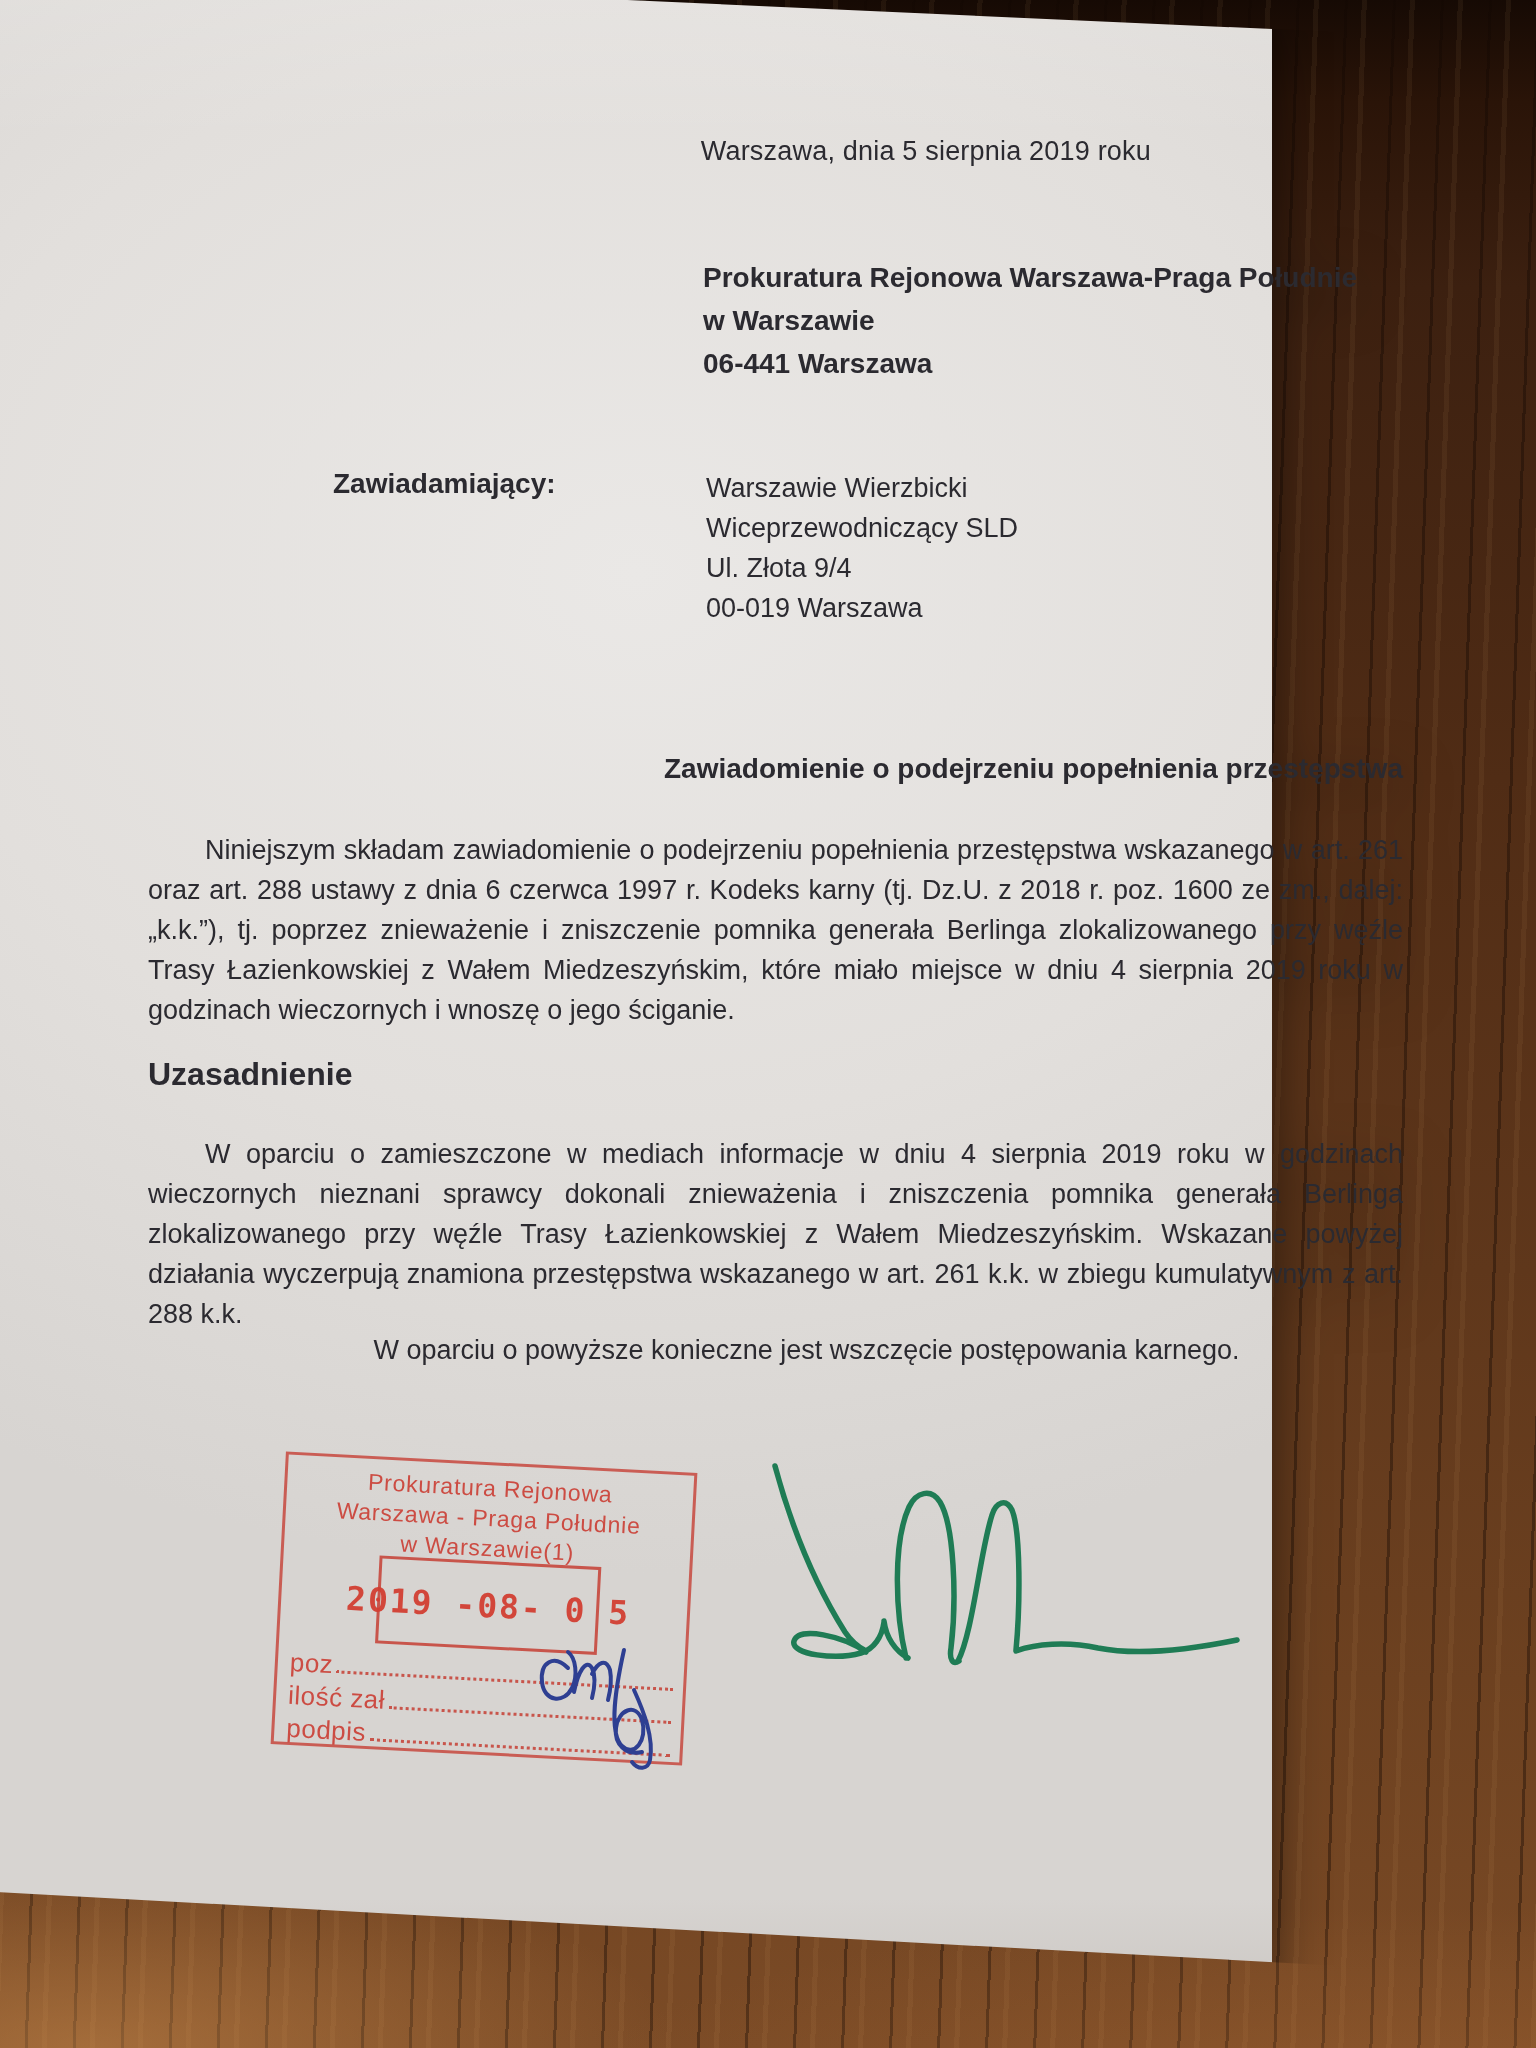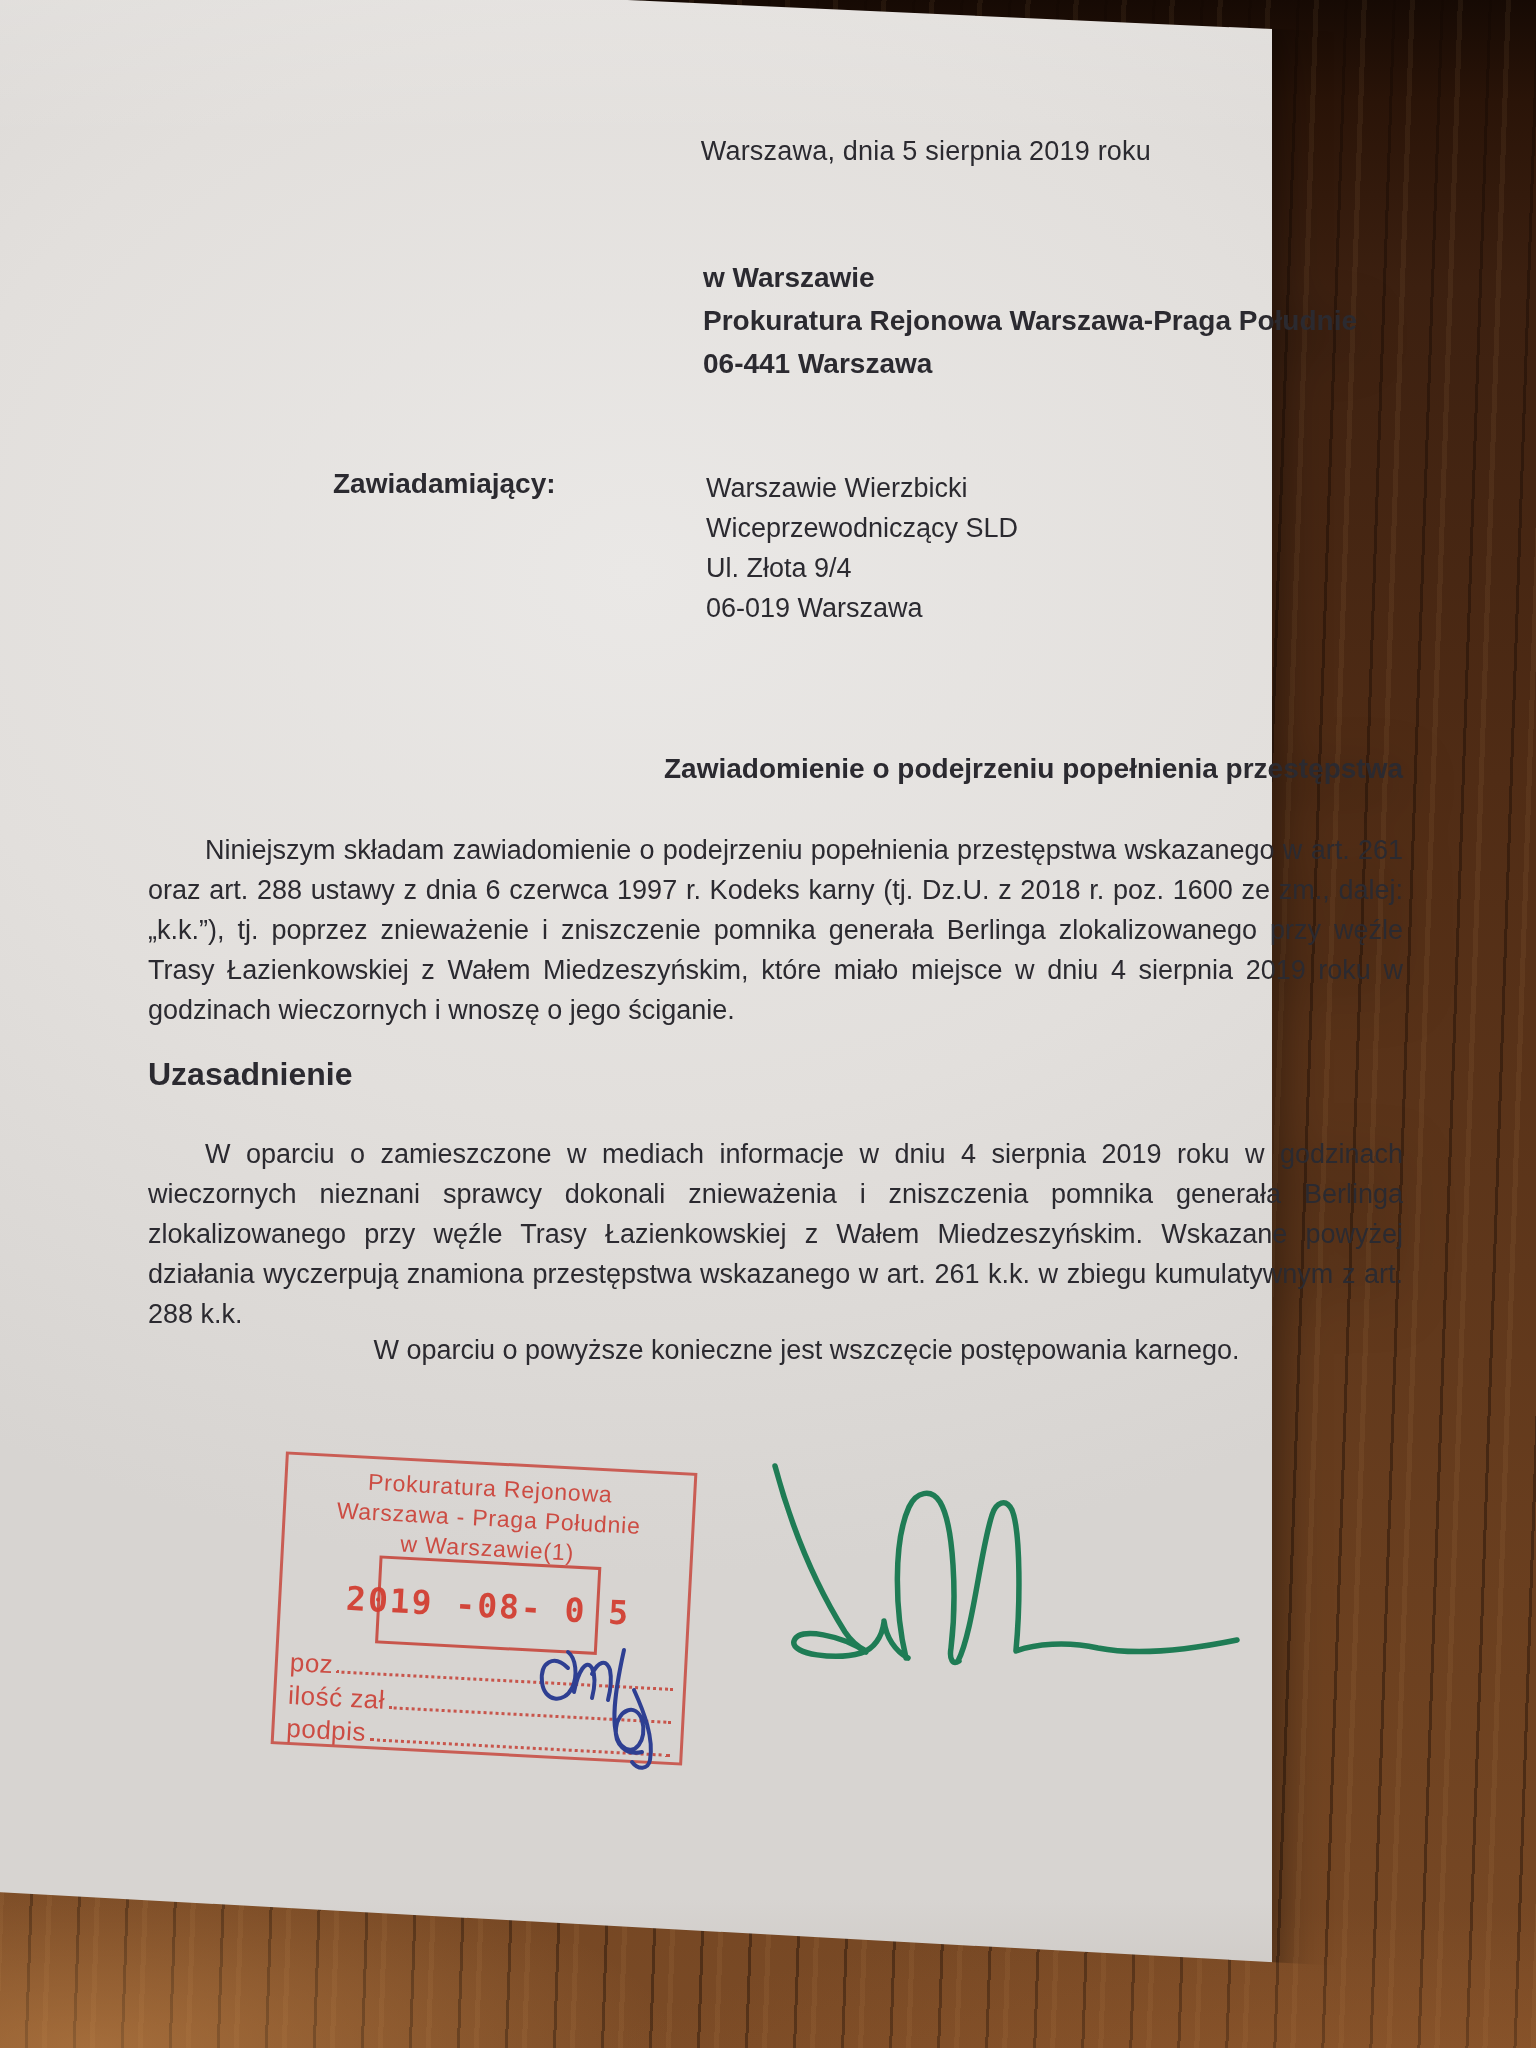--- a/index.html
+++ b/index.html
@@ -60,32 +60,32 @@
 </style>
 </head>
 <body>
 
 <div class="photo">
   <div class="paper">
 
     <div class="date-line">Warszawa, dnia 5 sierpnia 2019 roku</div>
 
     <div class="recipient">
+      <div>Prokuratura Rejonowa Warszawa-Praga Południe</div>
       <div>w Warszawie</div>
-      <div>Prokuratura Rejonowa Warszawa-Praga Południe</div>
       <div>06-441 Warszawa</div>
     </div>
 
     <div class="notifier-label">Zawiadamiający:</div>
 
     <div class="sender">
       <div>Warszawie Wierzbicki</div>
       <div>Wiceprzewodniczący SLD</div>
       <div>Ul. Złota 9/4</div>
-      <div>06-019 Warszawa</div>
+      <div>00-019 Warszawa</div>
     </div>
 
     <div class="title">Zawiadomienie o podejrzeniu popełnienia przestępstwa</div>
 
     <p class="para p1">Niniejszym składam zawiadomienie o podejrzeniu popełnienia przestępstwa wskazanego w art. 261 oraz art. 288 ustawy z dnia 6 czerwca 1997 r. Kodeks karny (tj. Dz.U. z 2018 r. poz. 1600 ze zm., dalej: „k.k.”), tj. poprzez znieważenie i zniszczenie pomnika generała Berlinga zlokalizowanego przy węźle Trasy Łazienkowskiej z Wałem Miedzeszyńskim, które miało miejsce w dniu 4 sierpnia 2019 roku  w godzinach wieczornych i wnoszę o jego ściganie.</p>
 
     <div class="heading2">Uzasadnienie</div>
 
     <p class="para p2">W oparciu o zamieszczone w mediach informacje w dniu 4 sierpnia 2019 roku w godzinach wieczornych nieznani sprawcy dokonali znieważenia i zniszczenia pomnika generała Berlinga zlokalizowanego przy węźle Trasy Łazienkowskiej z Wałem Miedzeszyńskim. Wskazane powyżej działania wyczerpują znamiona przestępstwa wskazanego w art. 261 k.k. w zbiegu kumulatywnym z art. 288 k.k.</p>
 

